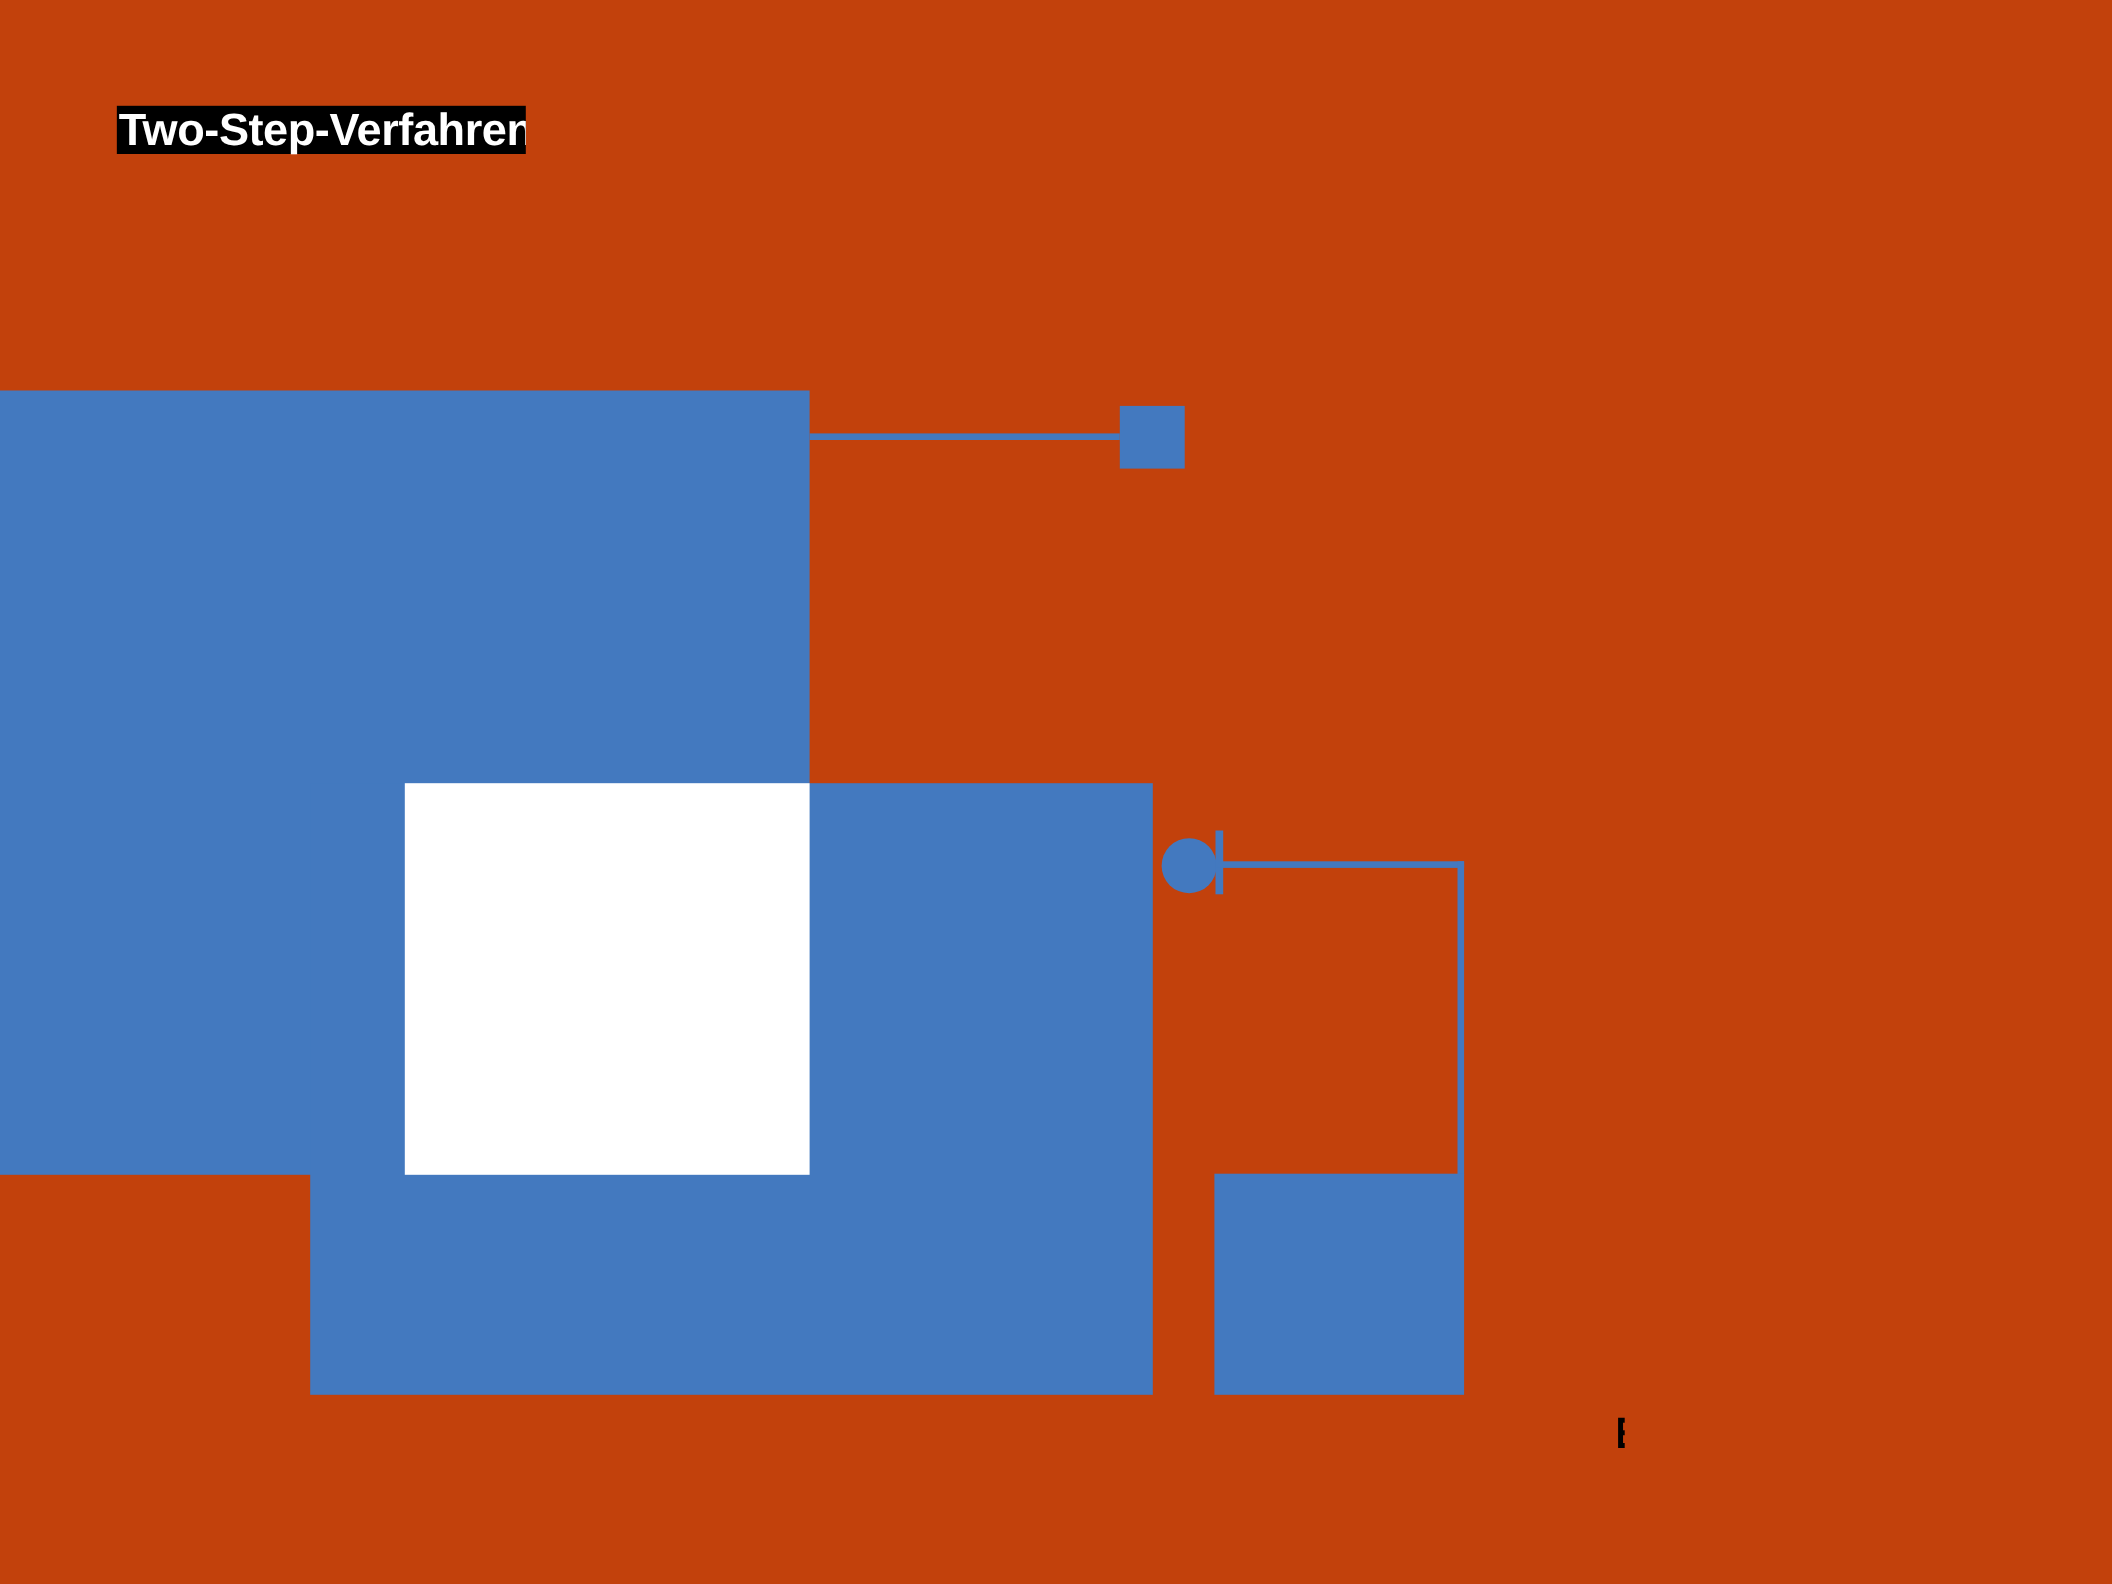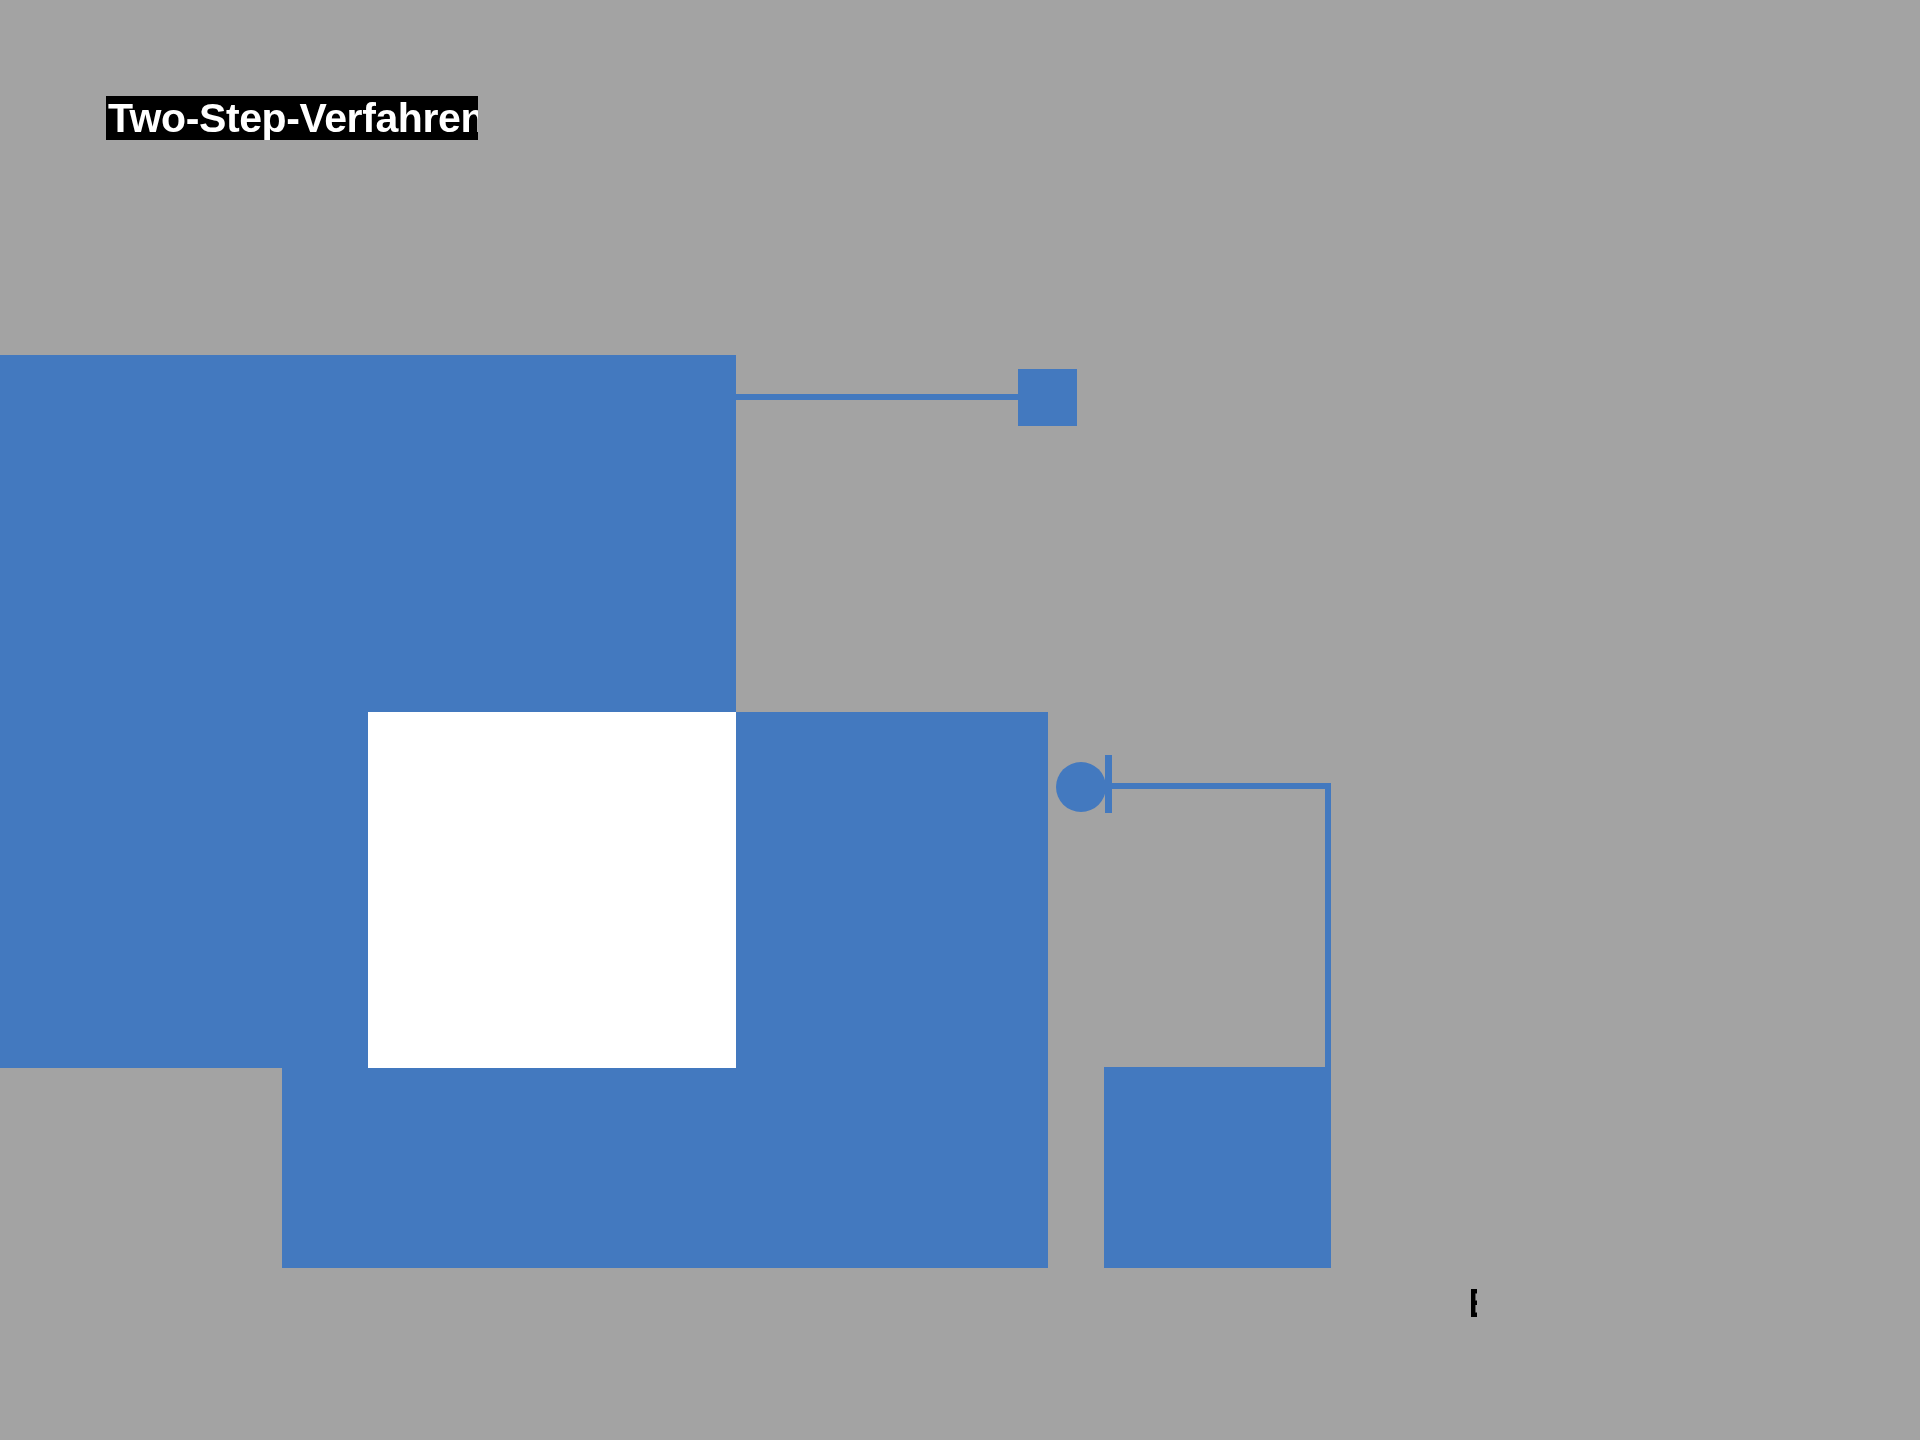--- a/index.html
+++ b/index.html
@@ -8,21 +8,21 @@
     padding: 0;
     background: #ffffff;
   }
   body {
     font-family: "Liberation Sans", sans-serif;
   }
   #slide {
     position: relative;
     width: 1920px;
     height: 1440px;
-    background: #a3a3a3;
+    background: #c2410c;
     overflow: hidden;
   }
 
   
   .title-wrap {
     position: absolute;
     left: 106px;
     top: 96px;
     height: 46px;
     line-height: 46px;

